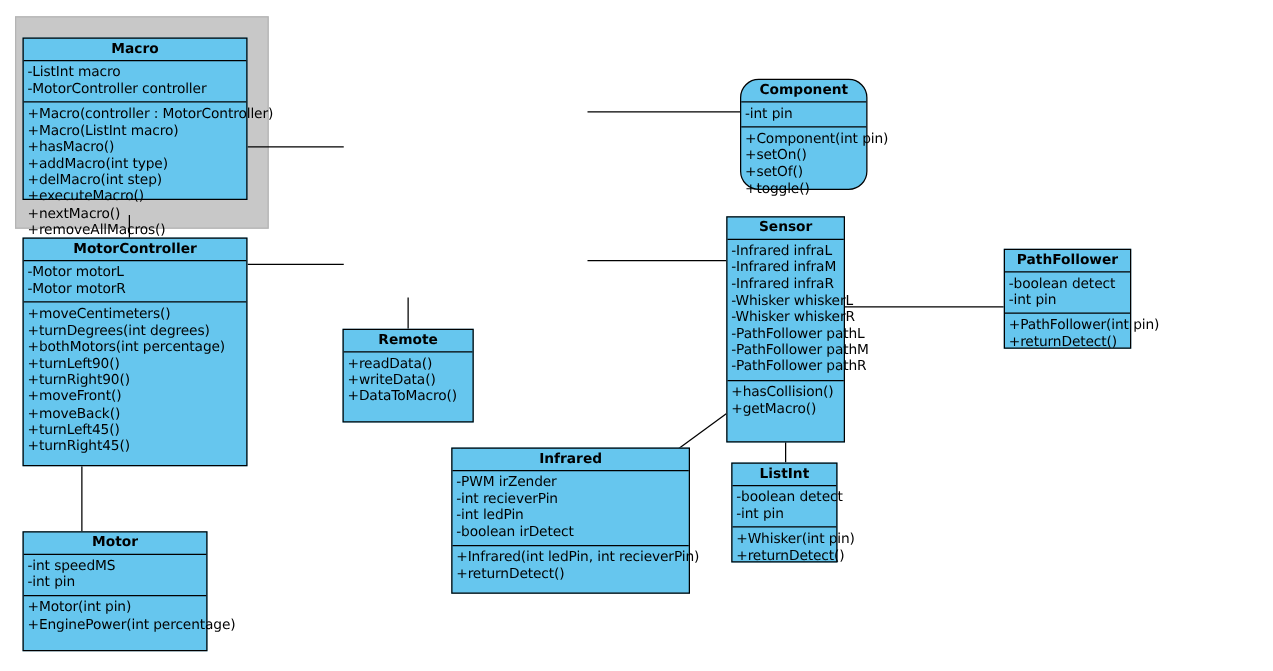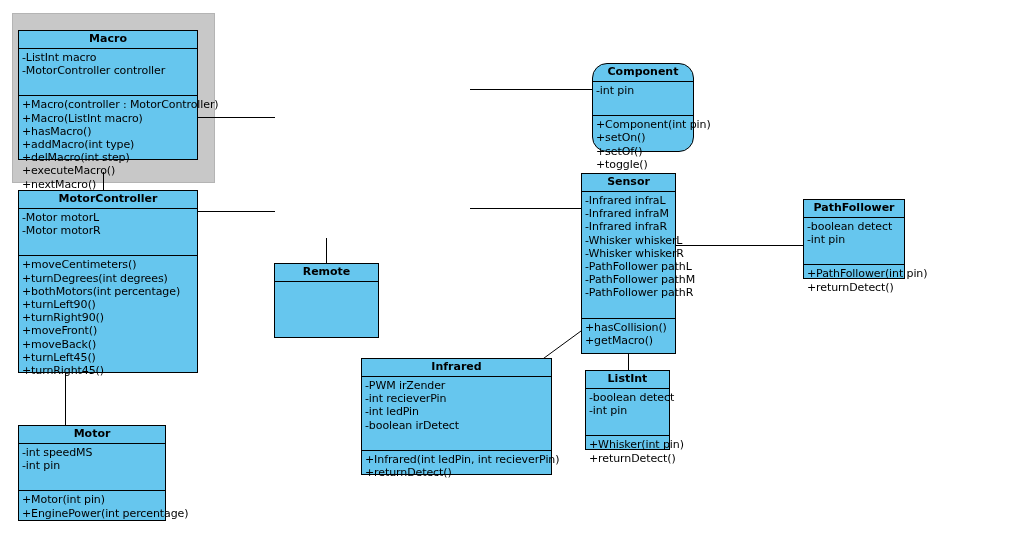--- a/index.html
+++ b/index.html
@@ -30,21 +30,21 @@
     font-size: 11px;
     font-weight: bold;
     color: #000000;
     padding: 2px 2px 3px 2px;
     border-bottom: 1px solid #000000;
     line-height: 12px;
     white-space: nowrap;
   }
   .uml-section {
     box-sizing: border-box;
-    padding: 2px 2px 18px 3px;
+    padding: 2px 2px 4px 3px;
   }
   .uml-section.divided {
     border-bottom: 1px solid #000000;
   }
   .uml-row {
     font-size: 11px;
     line-height: 13.2px;
     color: #000000;
     white-space: nowrap;
     letter-spacing: -0.1px;
@@ -154,20 +154,25 @@
     </div>
     <div class="uml-section">
       <div class="uml-row">+Motor(int pin)</div>
       <div class="uml-row">+EnginePower(int percentage)</div>
     </div>
   </div>
 
 
   <div class="uml-class" style="left:274px; top:263px; width:105px; height:75px;">
     <div class="uml-title">Remote</div>
+    <div class="uml-section">
+      <div class="uml-row">+readData()</div>
+      <div class="uml-row">+writeData()</div>
+      <div class="uml-row">+DataToMacro()</div>
+    </div>
   </div>
 
   <div class="uml-class" style="left:592px; top:63px; width:102px; height:89px;border-radius:15px;">
     <div class="uml-title">Component</div>
     <div class="uml-section divided">
       <div class="uml-row">-int pin</div>
     </div>
     <div class="uml-section">
       <div class="uml-row">+Component(int pin)</div>
       <div class="uml-row">+setOn()</div>

